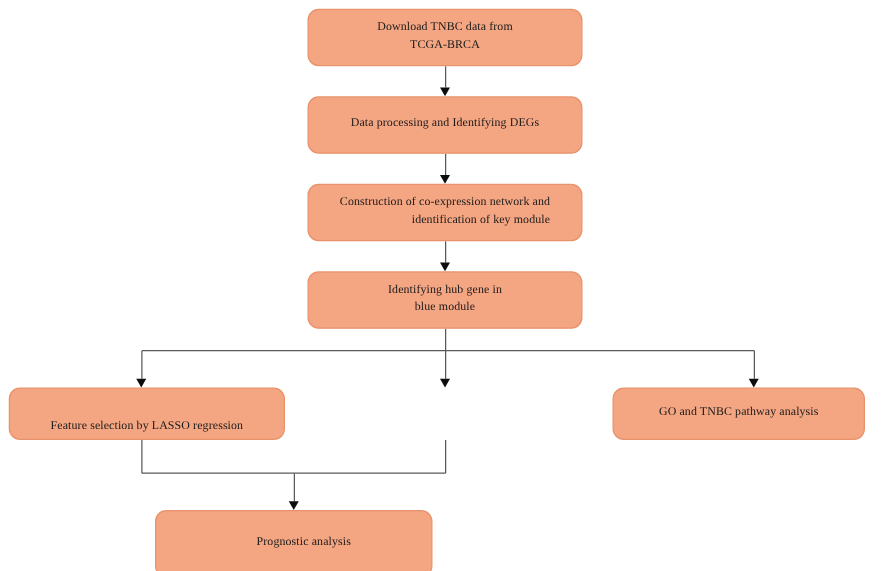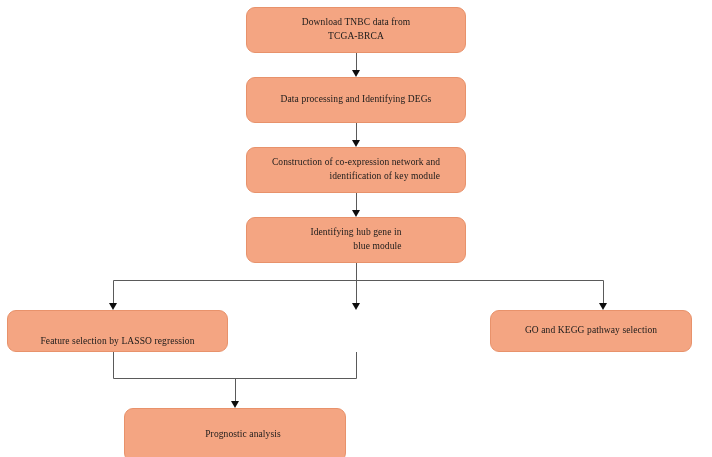--- a/index.html
+++ b/index.html
@@ -97,31 +97,31 @@
   <div class="node" style="left:246px; top:7px; width:220px; height:46px;">
     <span class="label">Download TNBC data from
 TCGA-BRCA</span>
   </div>
 
   <div class="node" style="left:246px; top:147px; width:220px; height:46px;text-align:right;">
     <span class="label">Construction of co-expression network and
 identification of key module</span>
   </div>
 
-  <div class="node" style="left:246px; top:217px; width:220px; height:46px;text-align:right;">
+  <div class="node" style="left:246px; top:217px; width:220px; height:46px;">
     <span class="label">Identifying hub gene in
 blue module</span>
   </div>
 
   <div class="node" style="left:7px; top:310px; width:221px; height:42px;align-items:flex-end;">
     <span class="label">Feature selection by LASSO regression</span>
   </div>
 
 
   <div class="node" style="left:490px; top:310px; width:202px; height:42px;">
-    <span class="label">GO and KEGG pathway selection</span>
+    <span class="label">GO and TNBC pathway analysis</span>
   </div>
 
   <div class="node" style="left:124px; top:408px; width:222px; height:54px;padding-left:24px;">
     <span class="label">Prognostic analysis</span>
   </div>
 
 </div>
 
 </body></html>

